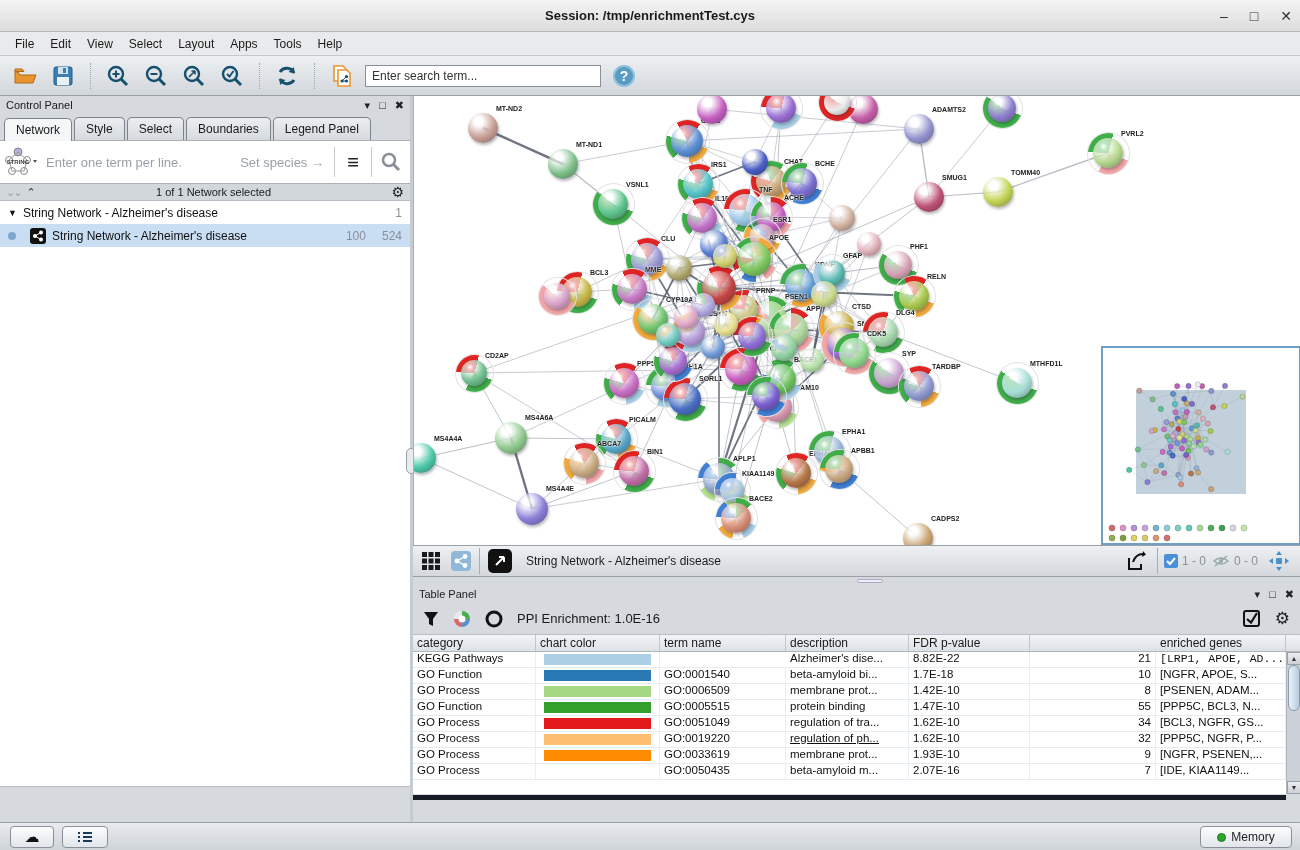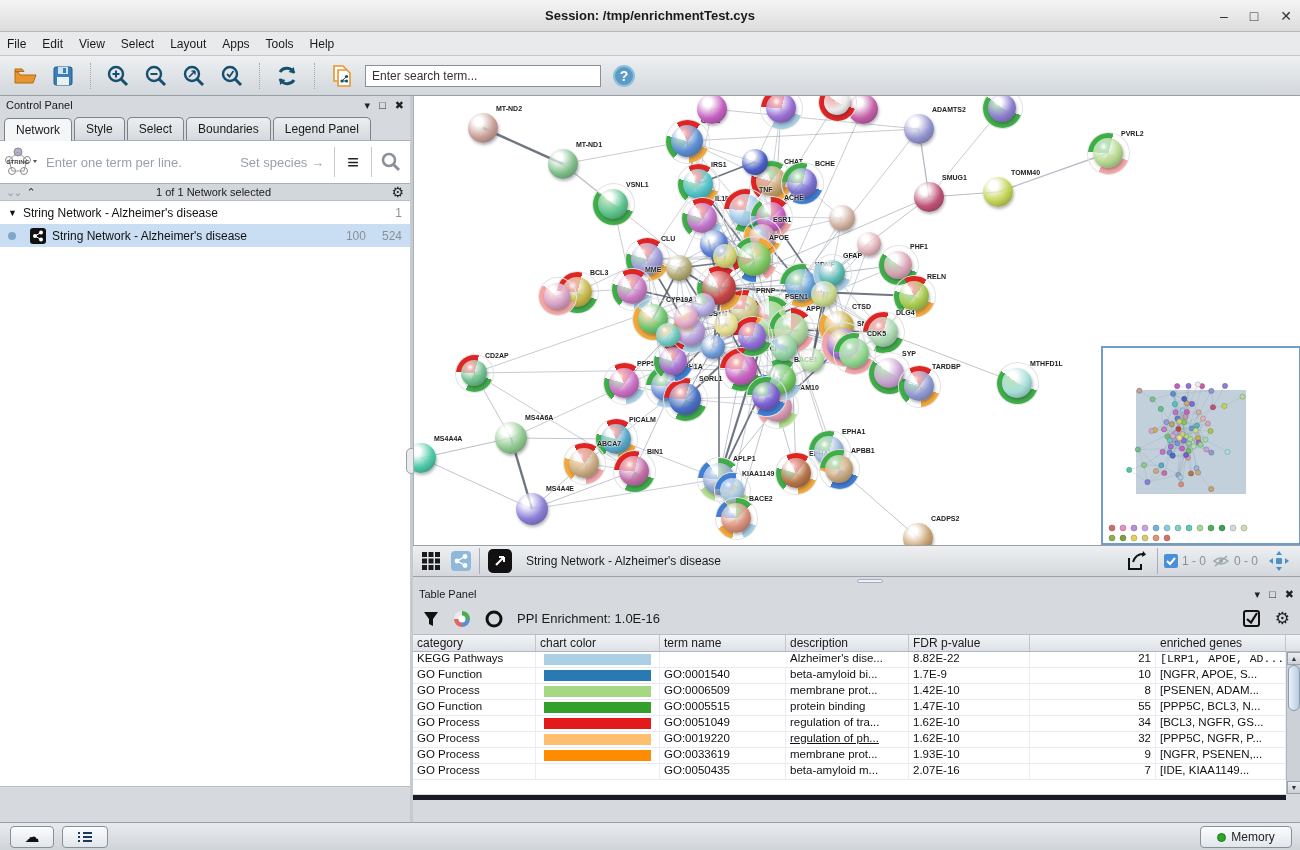--- a/index.html
+++ b/index.html
@@ -10,21 +10,21 @@
 
   
   #titlebar { left:0; top:0; width:1300px; height:32px;
     background:linear-gradient(#f4f4f4,#dcdcdc); border-bottom:1px solid #b8b8b8;
     display:flex; align-items:center; justify-content:center; }
   #titlebar .title { font-weight:bold; font-size:13px; color:#1a1a1a; }
   .winctl { position:absolute; top:0; right:8px; height:32px; display:flex; align-items:center; gap:22px; }
   .winctl span { font-size:14px; color:#333; cursor:default; }
 
   #menubar { left:0; top:32px; width:1300px; height:24px; background:#e9eaec;
-    border-bottom:1px solid #c4c7cb; display:flex; align-items:center; gap:2px; }
+    border-bottom:1px solid #c4c7cb; display:flex; align-items:center; padding-left:8px; gap:2px; }
   #menubar .mi { padding:3px 7px; color:#1a1a1a; }
 
   #toolbar { left:0; top:56px; width:1300px; height:40px;
     background:linear-gradient(#eef0f2,#d2d7dc); border-bottom:1px solid #9aa0a8;
     display:flex; align-items:center; padding-left:10px; gap:8px; }
   .tbtn { width:30px; height:30px; display:flex; align-items:center; justify-content:center; border-radius:3px; }
   .tsep { width:1px; height:26px; border-left:1px dotted #9aa; margin:0 4px; }
   #searchbox { width:236px; height:22px; border:1px solid #8a9099; background:#fff; padding:2px 6px;
     font-family:"Liberation Sans",sans-serif; font-size:12px; color:#555; }
   #searchbox::placeholder { color:#333; }
@@ -1266,21 +1266,21 @@
           <div class="dcell num" style="width: 126px; display: flex; justify-content: flex-end;">21</div>
           <div class="dcell" style="width: 130px; display: flex; font-family: Liberation Mono, monospace;">[LRP1, APOE, AD...</div>
         </div>
         <div class="drow">
           <div class="dcell" style="width: 123px; display: flex;">GO Function</div>
           <div class="dcell" style="width: 124px; display: flex;">
             <div class="chip" style="background: rgb(41, 121, 181);"></div>
           </div>
           <div class="dcell" style="width: 126px; display: flex;">GO:0001540</div>
           <div class="dcell" style="width: 123px; display: flex;">beta-amyloid bi...</div>
-          <div class="dcell" style="width: 121px; display: flex;">1.7E-9</div>
+          <div class="dcell" style="width: 121px; display: flex;">1.7E-18</div>
           <div class="dcell num" style="width: 126px; display: flex; justify-content: flex-end;">10</div>
           <div class="dcell" style="width: 130px; display: flex;">[NGFR, APOE, S...</div>
         </div>
         <div class="drow">
           <div class="dcell" style="width: 123px; display: flex;">GO Process</div>
           <div class="dcell" style="width: 124px; display: flex;">
             <div class="chip" style="background: rgb(166, 216, 132);"></div>
           </div>
           <div class="dcell" style="width: 126px; display: flex;">GO:0006509</div>
           <div class="dcell" style="width: 123px; display: flex;">membrane prot...</div>

